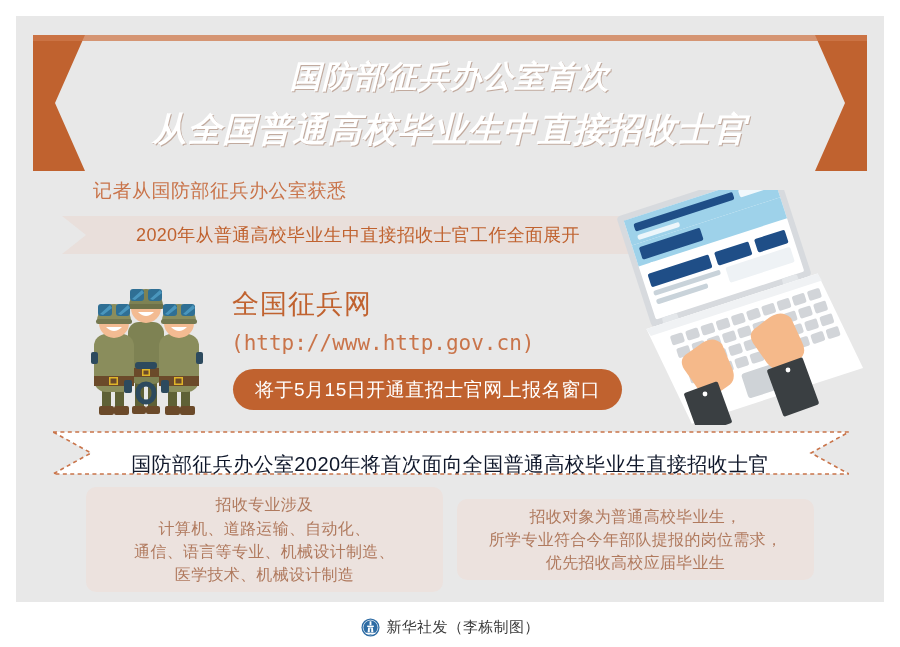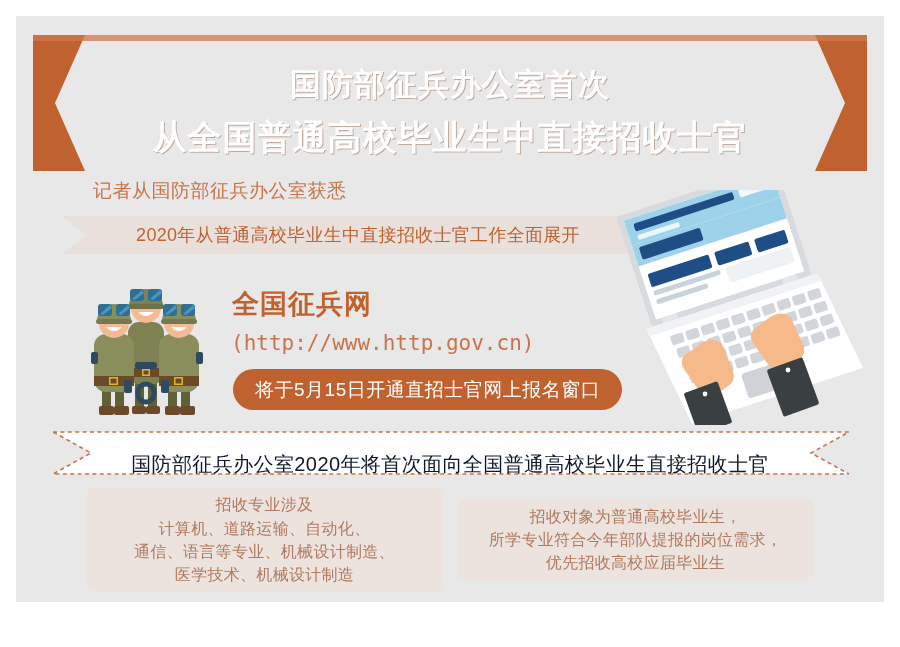--- a/index.html
+++ b/index.html
@@ -32,29 +32,30 @@
   .ribbon-wrap {
     position: absolute;
     left: 33px;
     top: 35px;
     width: 834px;
     height: 136px;
   }
   .ribbon-wrap svg { display: block; width: 834px; height: 136px; }
   .ribbon-text {
     position: absolute;
-    left: 0; top: 8px;
+    left: 0; top: 0;
     width: 834px;
     height: 136px;
     display: flex;
     flex-direction: column;
     align-items: center;
     justify-content: center;
     gap: 11px;
     pointer-events: none;
+    font-style: italic;
   }
   .ribbon-line {
     color: #ffffff;
     font-family: "DejaVu Serif", "Liberation Serif", serif;
     font-weight: 700;
     letter-spacing: 1px;
     text-shadow: 1px 1px 0 rgba(120,55,20,.35);
     white-space: nowrap;
   }
   .ribbon-line.l1 { font-size: 31px; line-height: 40px; }
@@ -104,21 +105,21 @@
     height: 152px;
   }
   .soldiers svg { display:block; width:136px; height:152px; }
 
   
   .site-name {
     position: absolute;
     left: 232px;
     top: 288px;
     font-family: "DejaVu Serif", "Liberation Serif", serif;
-    font-weight: 700;
+    font-weight: 400;
     font-size: 27px;
     line-height: 32px;
     color: #c0622f;
     letter-spacing: 1px;
     white-space: nowrap;
   }
   .site-url {
     position: absolute;
     left: 231px;
     top: 330px;
@@ -449,14 +450,26 @@
       <p>所学专业符合今年部队提报的岗位需求，</p>
       <p>优先招收高校应届毕业生</p>
     </div>
   </div>
 
   <div class="frame-top"></div>
   <div class="frame-left"></div>
   <div class="frame-right"></div>
   <div class="frame-bottom"></div>
 
+  <div class="footer">
+    <svg class="xinhua-logo" viewBox="0 0 40 40" aria-hidden="true">
+      <circle cx="20" cy="20" r="19" fill="#2e6ca4"></circle>
+      <circle cx="20" cy="20" r="15.5" fill="none" stroke="#ffffff" stroke-width="1.4"></circle>
+      <rect x="18" y="7" width="4" height="8" rx="1" fill="#ffffff"></rect>
+      <path d="M13,16 L27,16 L27,19 L13,19 Z" fill="#ffffff"></path>
+      <path d="M15,20 L25,20 L26,30 L14,30 Z" fill="#ffffff"></path>
+      <rect x="18.5" y="22" width="3" height="8" fill="#2e6ca4"></rect>
+      <rect x="10" y="31" width="20" height="2.6" fill="#ffffff"></rect>
+    </svg>
+    <div class="footer-text">新华社发（李栋制图）</div>
+  </div>
 
 </div>
 
 </body></html>

